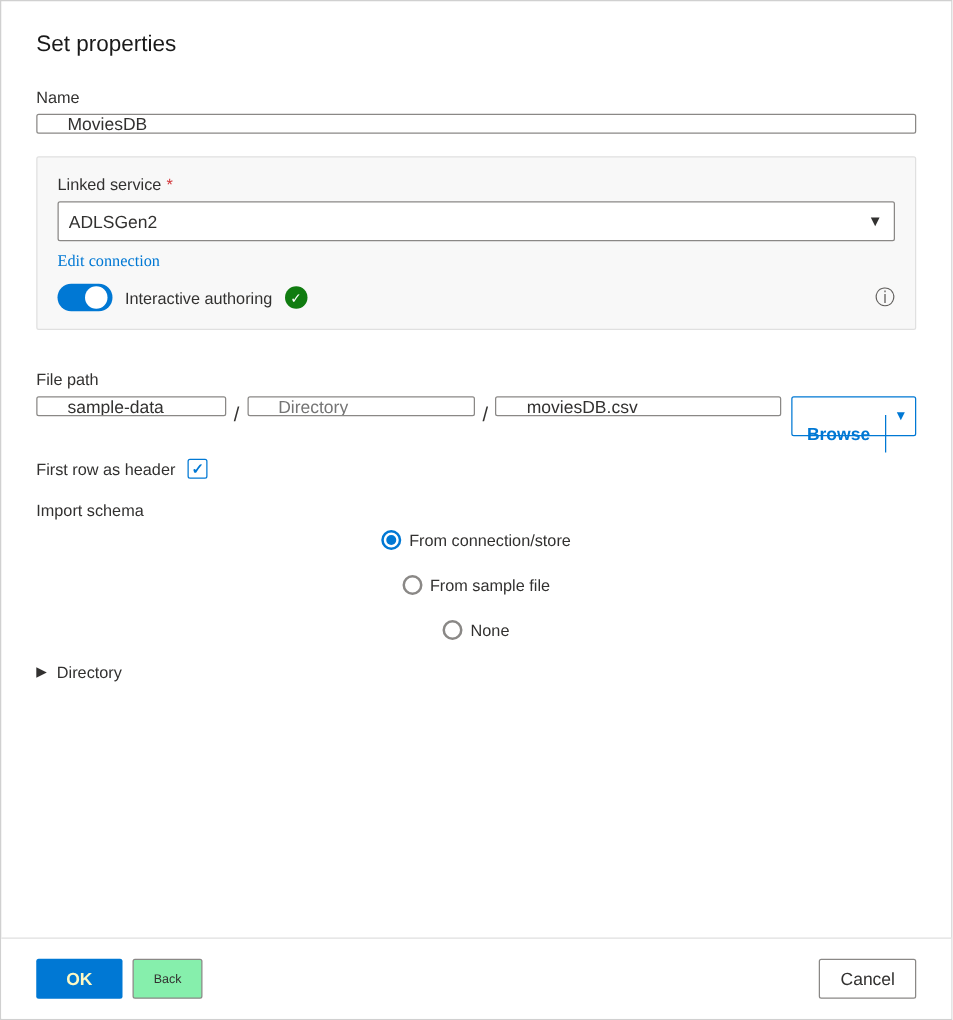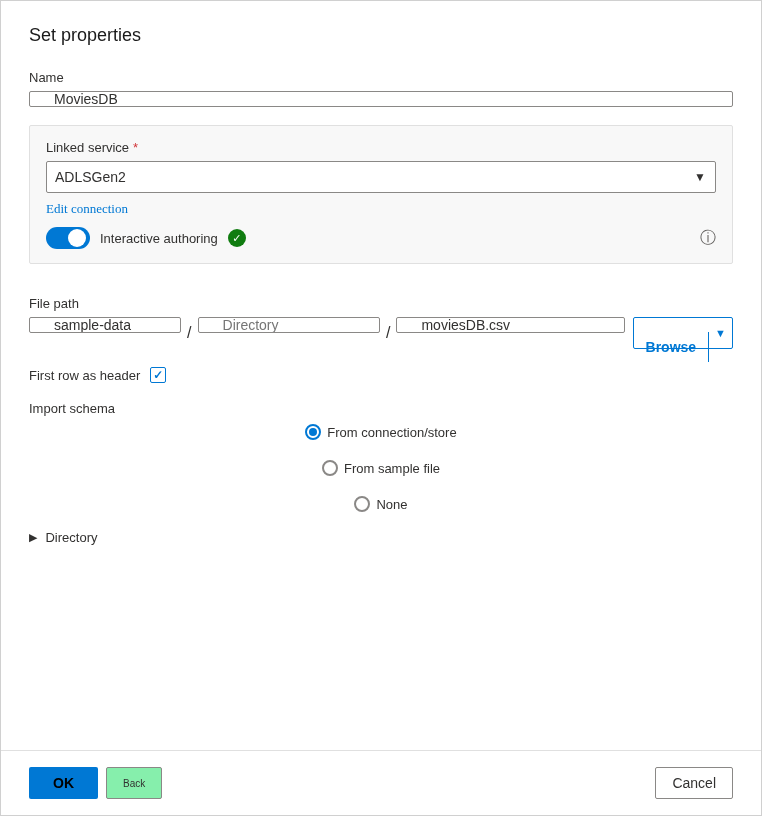--- a/index.html
+++ b/index.html
@@ -297,21 +297,21 @@
       padding: 16px 28px;
       display: flex;
       align-items: center;
       gap: 8px;
       background: #ffffff;
     }
     .btn-ok {
       height: 32px;
       padding: 0 24px;
       background: #0078d4;
-      color: #000000;
+      color: #fef9c3;
       border: none;
       border-radius: 2px;
       font-size: 14px;
       font-weight: 600;
       cursor: pointer;
     }
     .btn-back {
       height: 32px;
       padding: 0 16px;
       background: #86efac;

